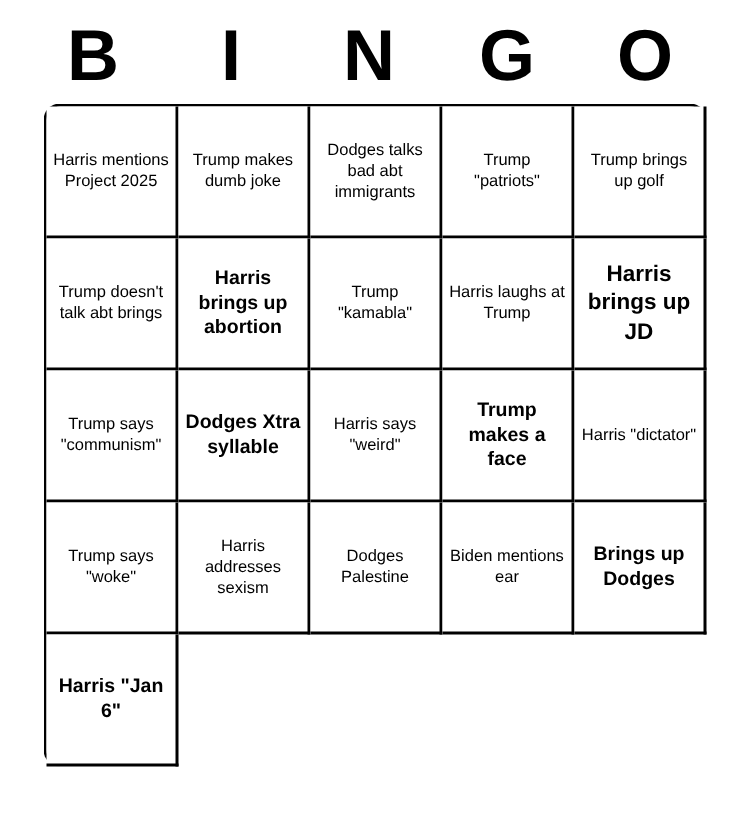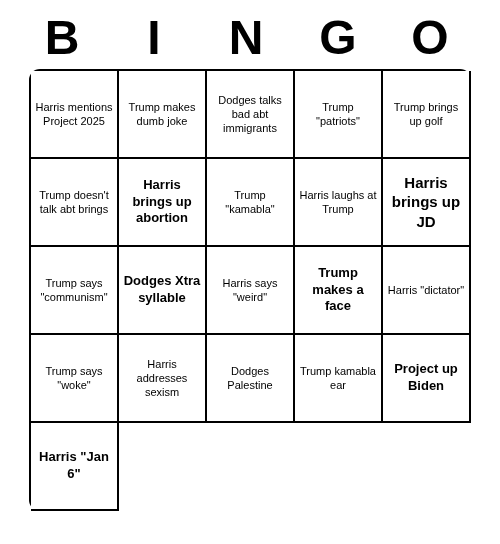--- a/index.html
+++ b/index.html
@@ -79,16 +79,16 @@
     <div class="bingo-cell">Harris laughs at Trump</div>
     <div class="bingo-cell large-bold">Harris brings up JD</div>
     <div class="bingo-cell">Trump says "communism"</div>
     <div class="bingo-cell bold">Dodges Xtra syllable</div>
     <div class="bingo-cell">Harris says "weird"</div>
     <div class="bingo-cell bold">Trump makes a face</div>
     <div class="bingo-cell">Harris "dictator"</div>
     <div class="bingo-cell">Trump says "woke"</div>
     <div class="bingo-cell">Harris addresses sexism</div>
     <div class="bingo-cell">Dodges Palestine</div>
-    <div class="bingo-cell">Trump kamabla ear</div>
-    <div class="bingo-cell bold">Project up Biden</div>
+    <div class="bingo-cell">Biden mentions ear</div>
+    <div class="bingo-cell bold">Brings up Dodges</div>
     <div class="bingo-cell bold">Harris "Jan 6"</div>
   </div>
 
 </body></html>

